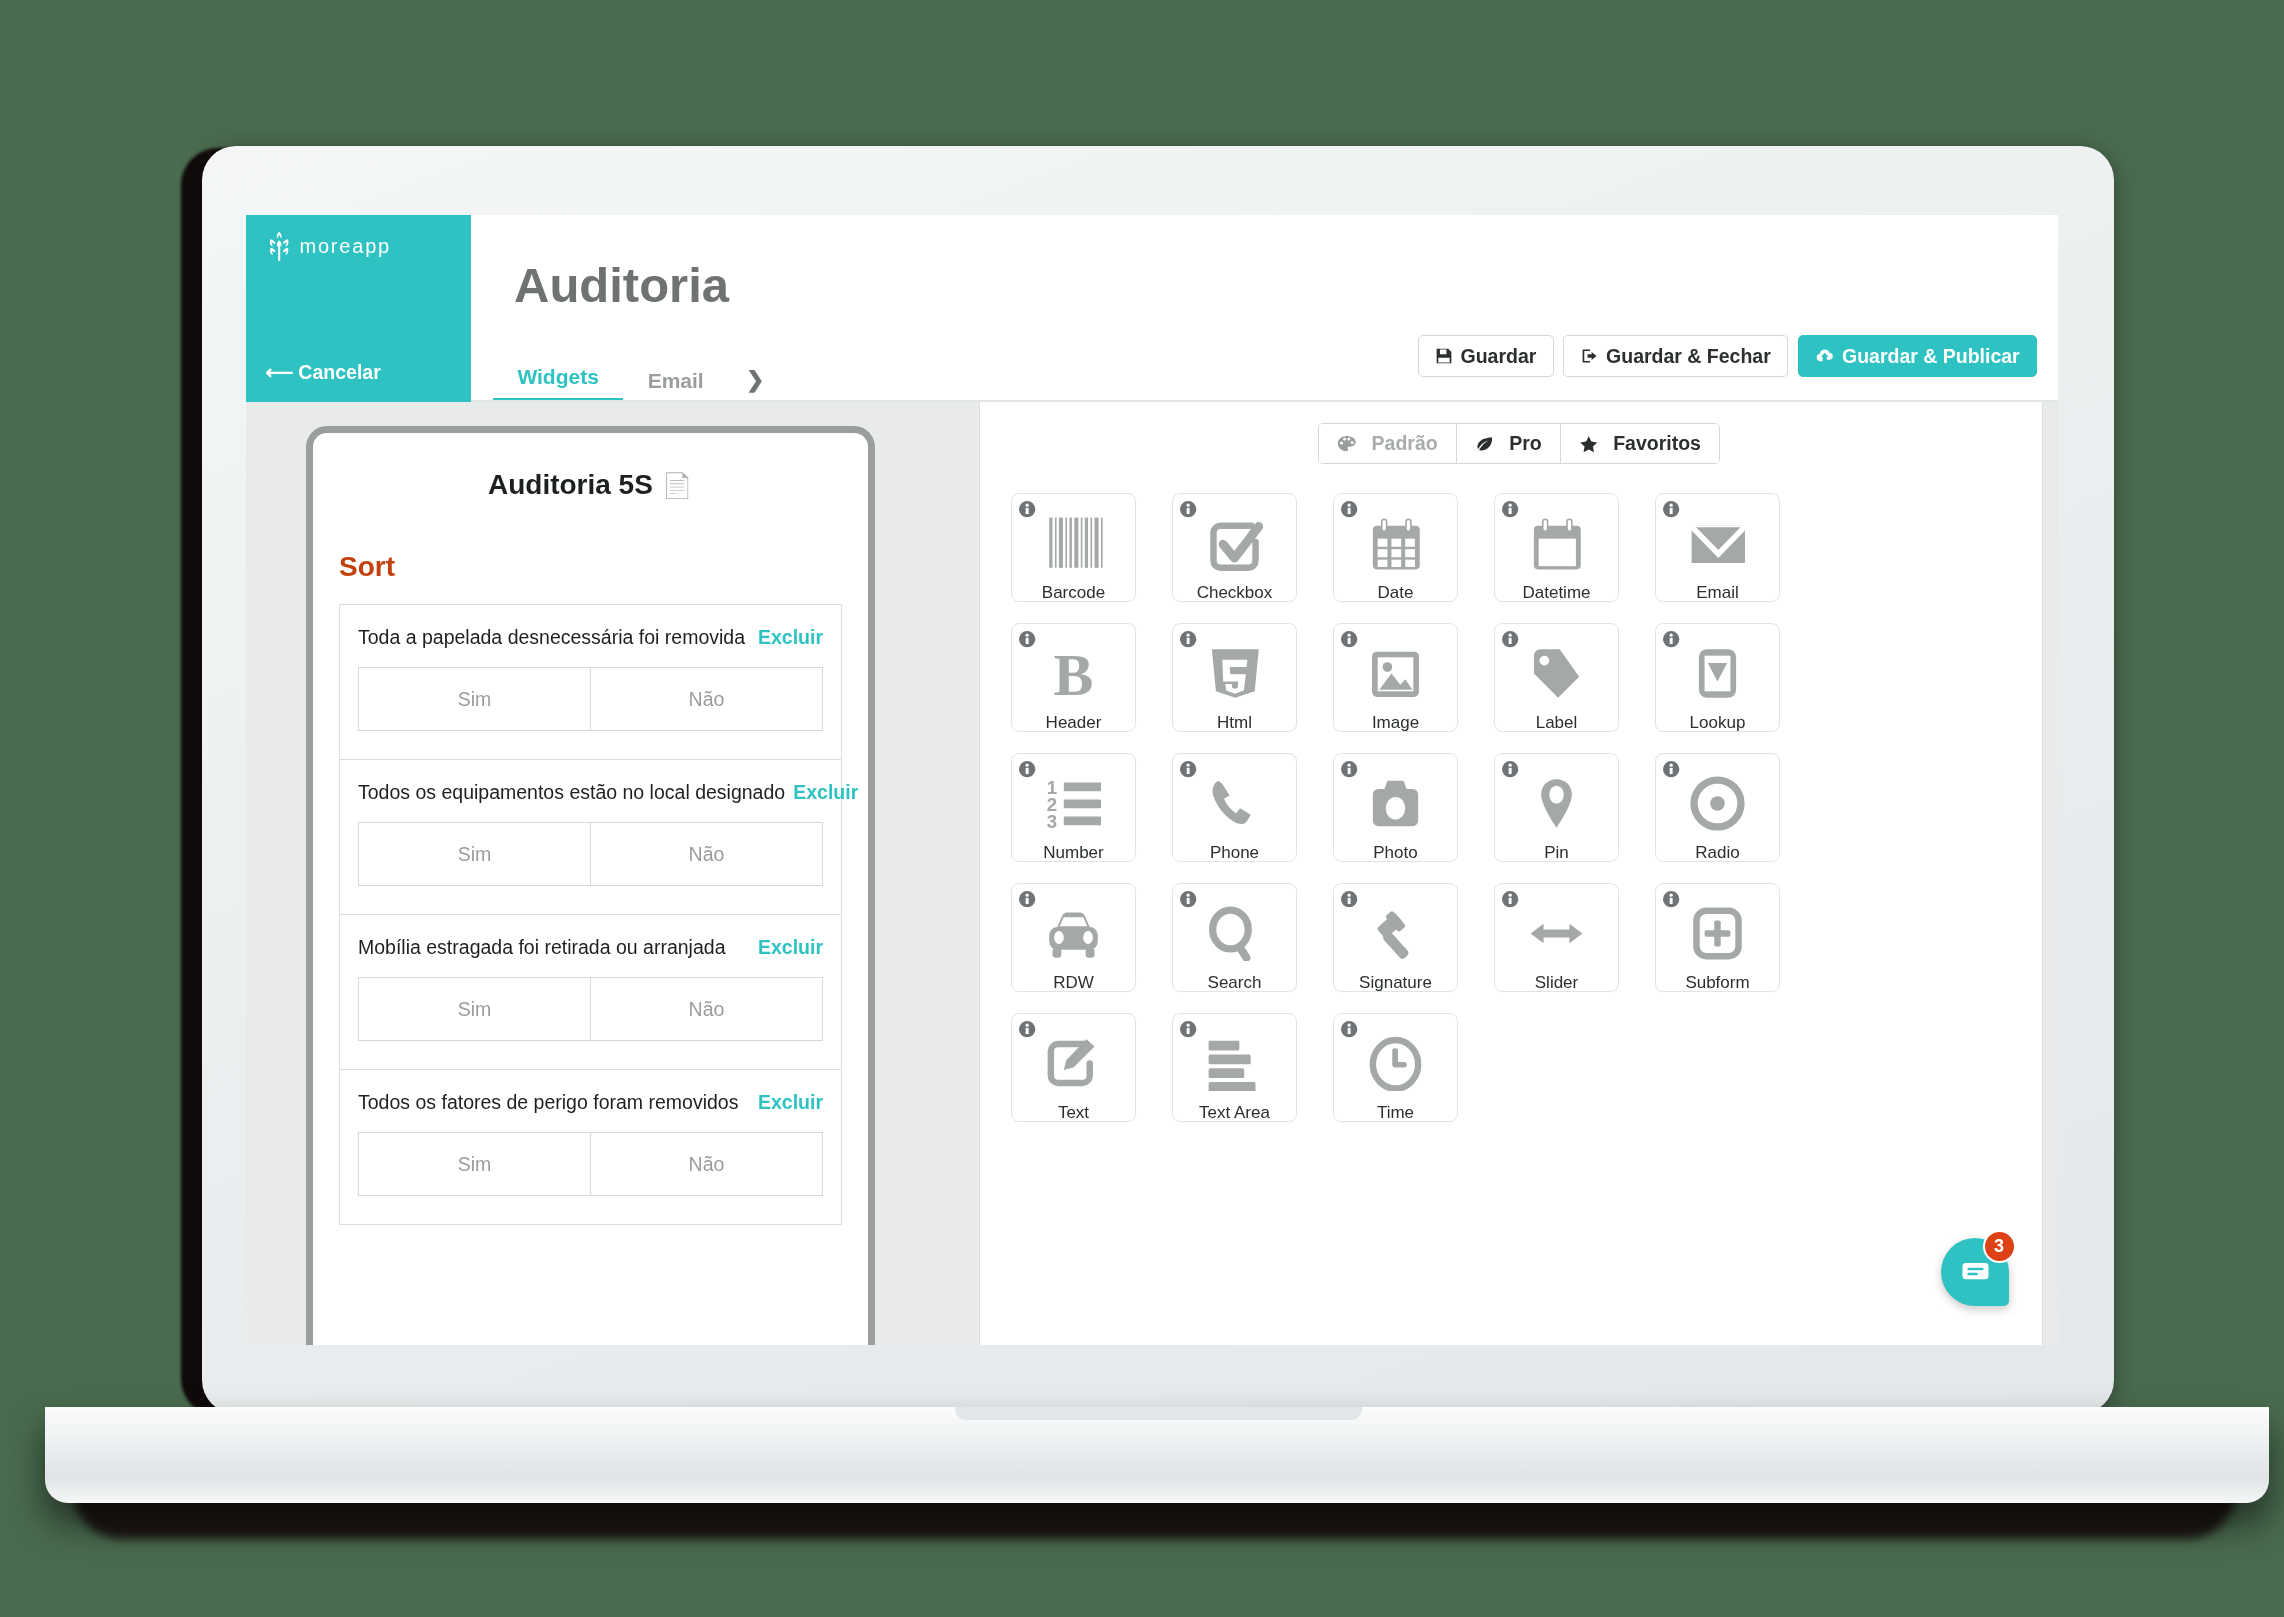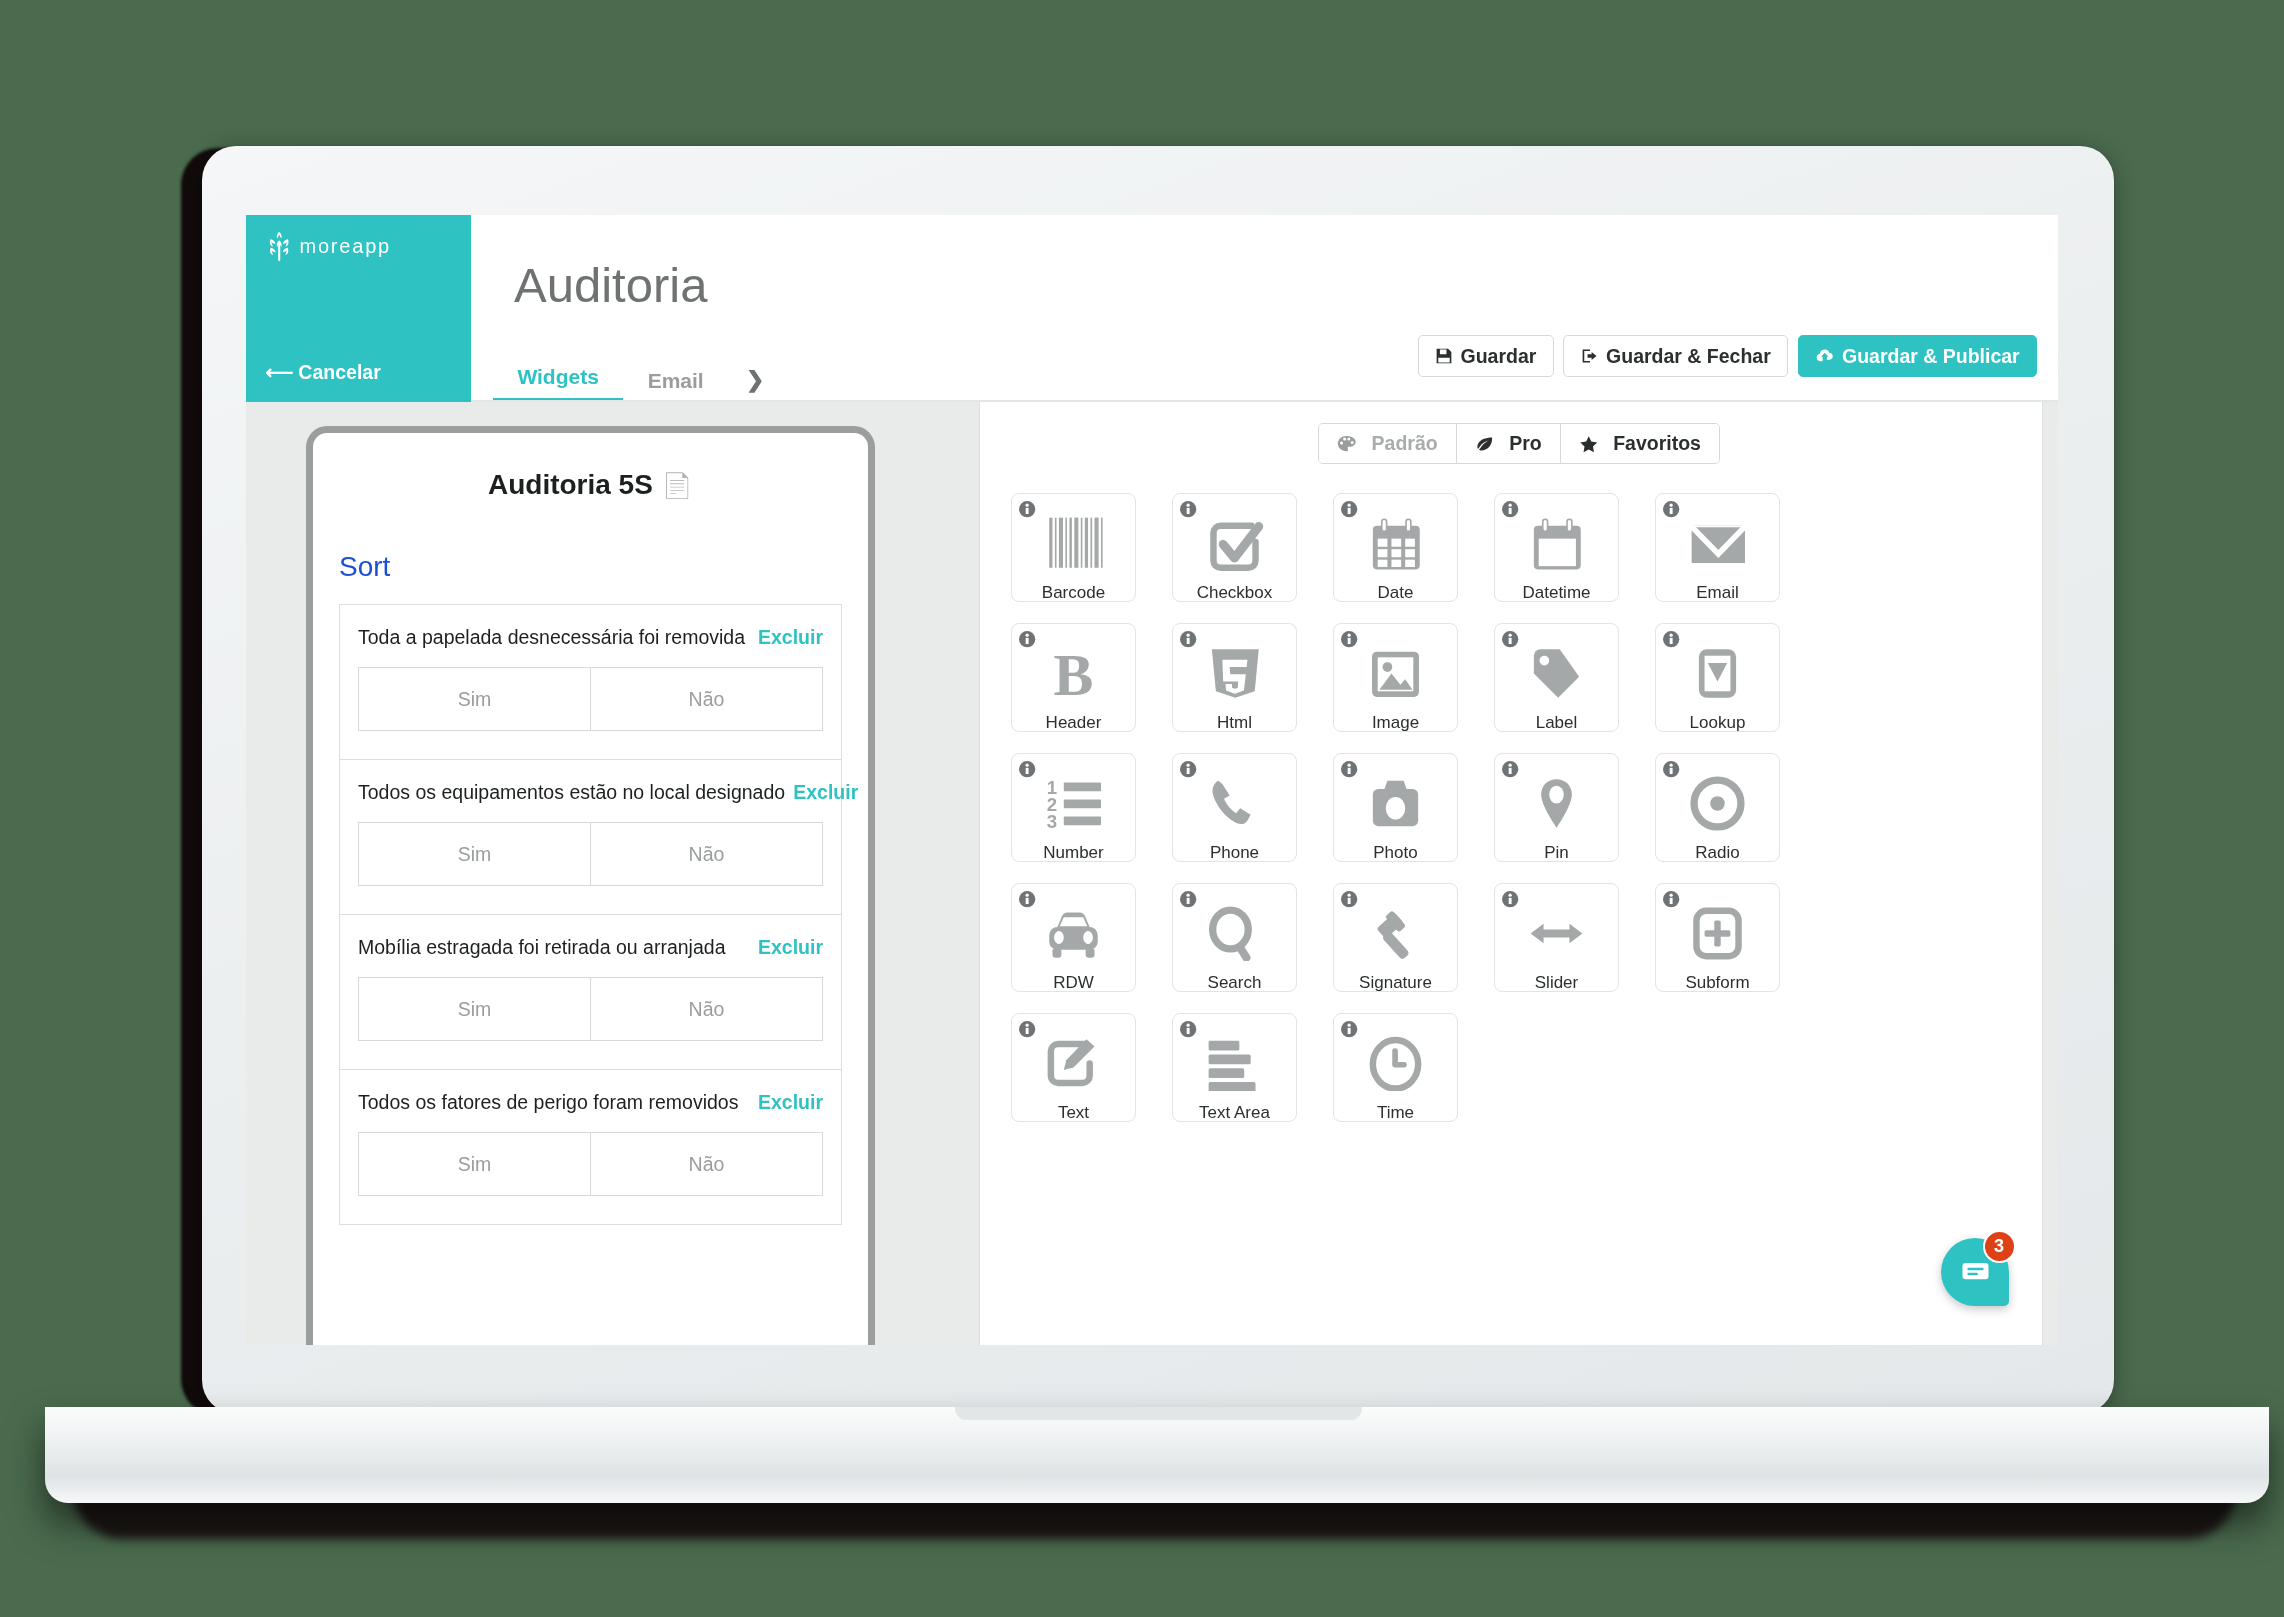--- a/index.html
+++ b/index.html
@@ -125,21 +125,21 @@
     cursor: pointer;
   }
   .cancel-arrow { font-size: 19.5px; line-height: 1; }
 
   .page-title {
     position: absolute;
     left: 268px;
     top: 42px;
     font-size: 49px;
     color: #6f7273;
-    font-weight: 400;
+    font-weight: 700;
   }
 
   .tabs {
     position: absolute;
     left: 247px;
     bottom: 0;
     display: flex;
     align-items: flex-end;
     gap: 0;
     height: 54px;
@@ -257,22 +257,22 @@
     color: #1d2021;
     display: flex;
     justify-content: center;
     align-items: center;
     gap: 9.8px;
     margin-bottom: 50px;
   }
   .doc-glyph { font-size: 24.4px; filter: grayscale(1); }
   .form-section-title {
     font-size: 28px;
-    font-weight: 400;
-    color: #1d4ed8;
+    font-weight: 700;
+    color: #c2410c;
     margin-bottom: 21px;
   }
   .q-list {
     border: 0.8px solid #dcdfe0;
     border-bottom: none;
   }
   .q-item {
     border-bottom: 0.8px solid #dcdfe0;
     padding: 21px 18px 28px 18px;
     position: relative;

